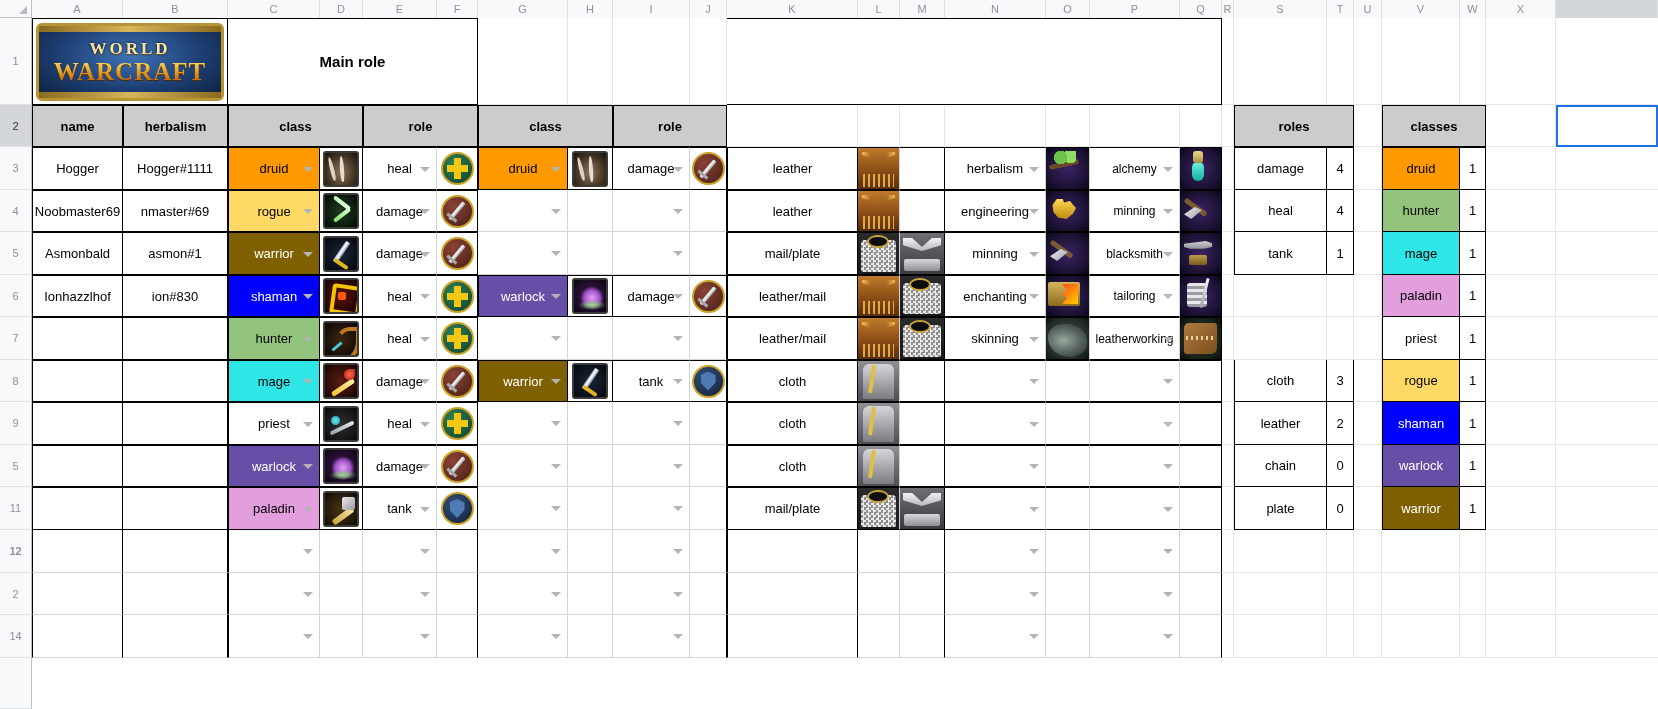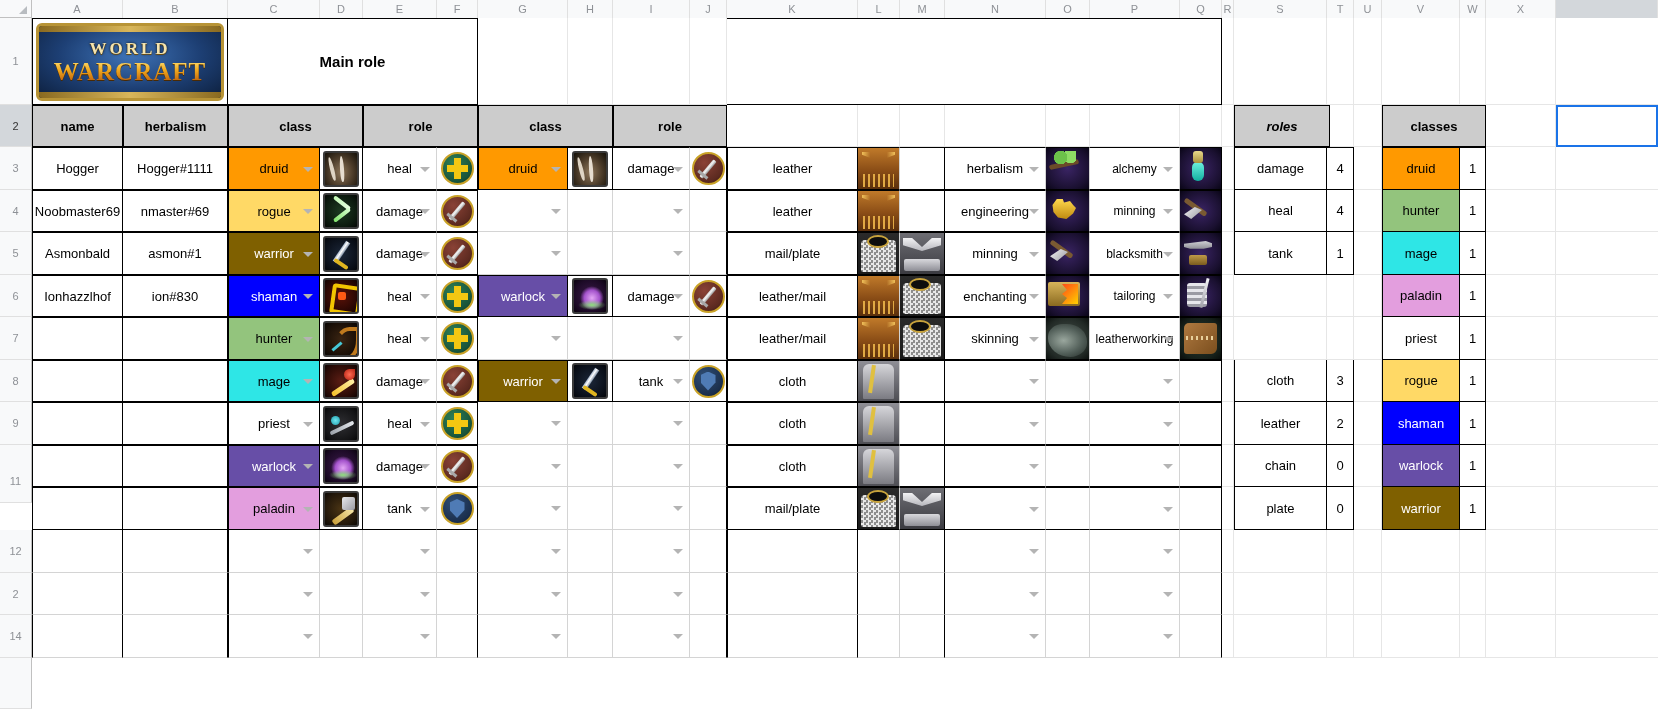--- a/index.html
+++ b/index.html
@@ -249,22 +249,22 @@
     <div class="rowhead" style="top: 18px; height: 87px;">1</div>
     <div class="rowhead sel" style="top: 105px; height: 42px;">2</div>
     <div class="rowhead" style="top: 147px; height: 43px;">3</div>
     <div class="rowhead" style="top: 190px; height: 42px;">4</div>
     <div class="rowhead" style="top: 232px; height: 43px;">5</div>
     <div class="rowhead" style="top: 275px; height: 42px;">6</div>
     <div class="rowhead" style="top: 317px; height: 43px;">7</div>
     <div class="rowhead" style="top: 360px; height: 42px;">8</div>
     <div class="rowhead" style="top: 402px; height: 43px;">9</div>
     <div class="rowhead" style="top: 445px; height: 42px;">5</div>
-    <div class="rowhead" style="top: 460px; height: 43px;">11</div>
-    <div class="rowhead" style="top: 530px; height: 43px;">12</div>
+    <div class="rowhead" style="top: 487px; height: 43px;">11</div>
+    <div class="rowhead" style="top: 530px; height: 43px; font-weight: bold;">12</div>
     <div class="rowhead" style="top: 573px; height: 42px;">2</div>
     <div class="rowhead" style="top: 615px; height: 43px;">14</div>
     <div class="rowhead" style="top: 658px; height: 51px;"></div>
     <div class="cell noborder" style="border-bottom: 1px solid rgb(230, 230, 230); left: 32px; top: 18px; width: 1626px; height: 87px;"></div>
     <div class="cell noborder" style="border-bottom: 1px solid rgb(230, 230, 230); left: 32px; top: 105px; width: 1626px; height: 42px;"></div>
     <div class="cell noborder" style="border-bottom: 1px solid rgb(230, 230, 230); left: 32px; top: 147px; width: 1626px; height: 43px;"></div>
     <div class="cell noborder" style="border-bottom: 1px solid rgb(230, 230, 230); left: 32px; top: 190px; width: 1626px; height: 42px;"></div>
     <div class="cell noborder" style="border-bottom: 1px solid rgb(230, 230, 230); left: 32px; top: 232px; width: 1626px; height: 43px;"></div>
     <div class="cell noborder" style="border-bottom: 1px solid rgb(230, 230, 230); left: 32px; top: 275px; width: 1626px; height: 42px;"></div>
     <div class="cell noborder" style="border-bottom: 1px solid rgb(230, 230, 230); left: 32px; top: 317px; width: 1626px; height: 43px;"></div>
@@ -306,21 +306,21 @@
       </div>
     </div>
     <div class="cell bt br bb bold" style="font-size: 15px; left: 228px; top: 18px; width: 250px; height: 87px;">Main role</div>
     <div class="cell bt br bb" style="left: 727px; top: 18px; width: 495px; height: 87px;"></div>
     <div class="cell hdr bt bl br bb" style="left: 32px; top: 105px; width: 91px; height: 42px;">name</div>
     <div class="cell hdr bt bl br bb" style="left: 123px; top: 105px; width: 105px; height: 42px;">herbalism</div>
     <div class="cell hdr bt bl br bb" style="left: 228px; top: 105px; width: 135px; height: 42px;">class</div>
     <div class="cell hdr bt bl br bb" style="left: 363px; top: 105px; width: 115px; height: 42px;">role</div>
     <div class="cell hdr bt bl br bb" style="left: 478px; top: 105px; width: 135px; height: 42px;">class</div>
     <div class="cell hdr bt bl br bb" style="left: 613px; top: 105px; width: 114px; height: 42px;">role</div>
-    <div class="cell hdr bt bl br bb" style="left: 1234px; top: 105px; width: 96px; height: 42px; font-style: italic;">roles</div>
+    <div class="cell hdr bt bl br bb" style="left: 1234px; top: 105px; width: 120px; height: 42px;">roles</div>
     <div class="cell hdr bt bl br bb" style="left: 1382px; top: 105px; width: 104px; height: 42px;">classes</div>
     <div class="selbox" style="left: 1556px; top: 105px; width: 102px; height: 42px;"></div>
     <div class="cell bl br bt bb" style="left: 32px; top: 147px; width: 91px; height: 43px;">Hogger</div>
     <div class="cell br bt bb" style="left: 123px; top: 147px; width: 105px; height: 43px;">Hogger#1111</div>
     <div class="cell bl bt bb" style="background: rgb(255, 153, 0); color: rgb(0, 0, 0); border-right: 1px solid rgb(0, 0, 0); left: 228px; top: 147px; width: 92px; height: 43px;">druid<div class="caret"></div></div>
     <div class="cell bt bb br" style="padding: 2px; left: 320px; top: 147px; width: 43px; height: 43px;">
       <div class="art a-claw"></div>
     </div>
     <div class="cell bt bb" style="left: 363px; top: 147px; width: 74px; height: 43px;">heal<div class="caret"></div></div>
     <div class="cell br bt bb" style="left: 437px; top: 147px; width: 41px; height: 43px;">

